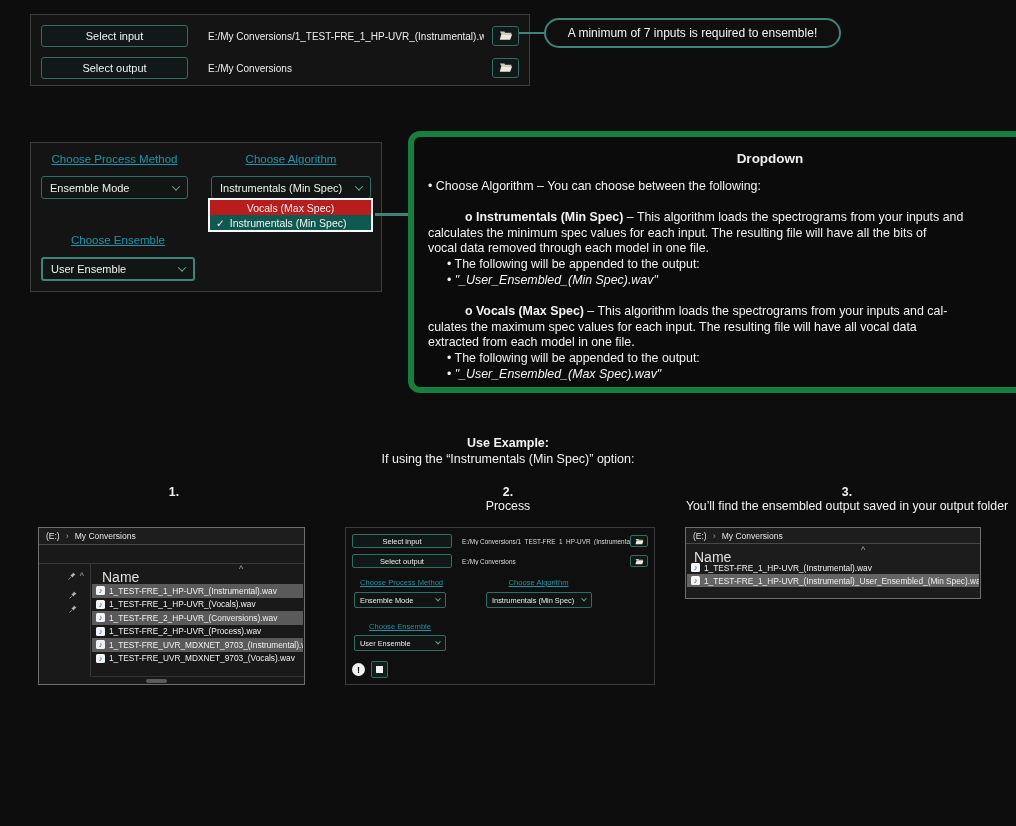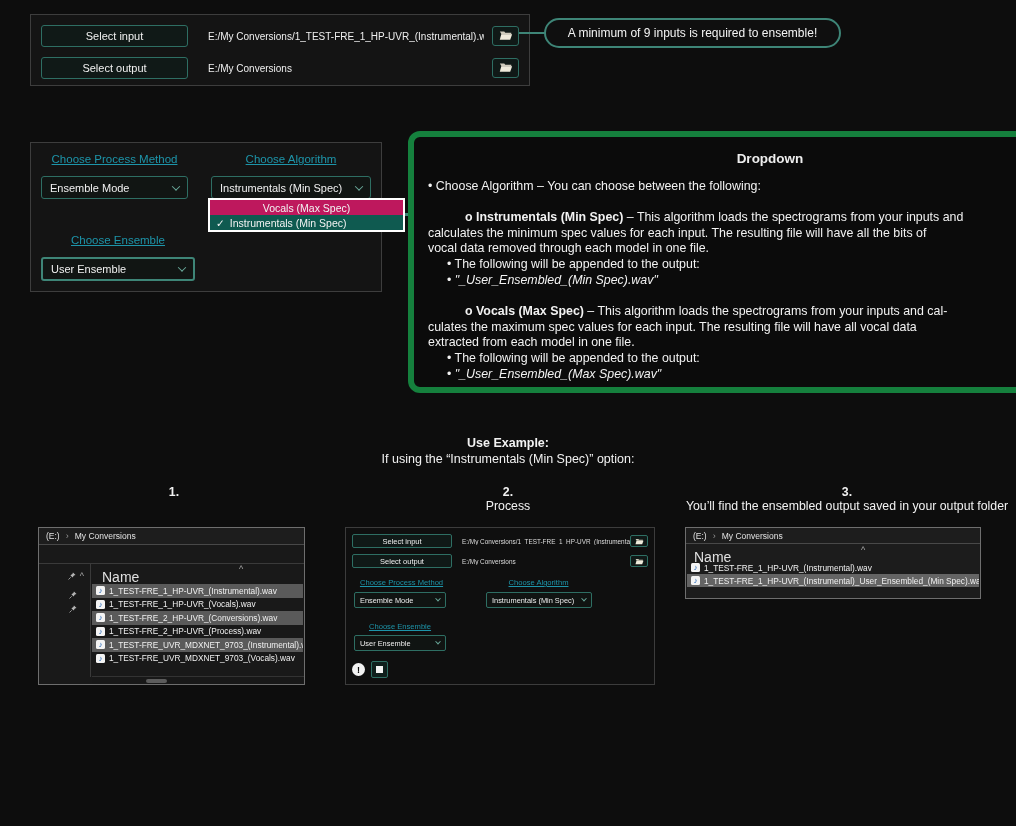--- a/index.html
+++ b/index.html
@@ -27,21 +27,21 @@
 
   
   .callout { position:absolute; left:544px; top:18px; width:297px; height:30px; border:2.5px solid #3e8577;
              border-radius:16px; background:#0f0f0f; display:flex; align-items:center; justify-content:center;
              font-size:12px; color:#f4f4f4; }
   .connector { position:absolute; background:#3e8577; }
 
   
   .cyan { color:#1d95aa;text-decoration:underline; }
   .mp-label { position:absolute; font-size:11.5px; text-align:center; }
-  .open-list { position:absolute; left:208px; top:198px; width:197px; border:2px solid #ffffff; background:#be185d; z-index:5; }
+  .open-list { position:absolute; left:208px; top:198px; width:165px; border:2px solid #ffffff; background:#b91c1c; z-index:5; }
   .opt { height:15px; display:flex; align-items:center; justify-content:center; font-size:10.5px; color:#f2f2f2; }
   .opt.sel { background:#0f5a50; justify-content:flex-start; padding-left:6px; gap:5px; }
 
   
   .info-panel { position:absolute; left:408px; top:131px; width:724px; height:262px; background:#0b0b0b;
                 border:6px solid #15803d; border-radius:12px; padding:8px 14px 0 14px; }
   .info-title { text-align:center; font-weight:bold; font-size:13.5px; margin:6px 0 13px 0; }
   .l { font-size:12.4px; line-height:15.8px; color:#f2f2f2; }
   .ind-o { padding-left:37px; }
   .ind-b { padding-left:19px; }
@@ -112,21 +112,21 @@
           <svg width="14" height="11" viewBox="0 0 16 12">
               <path d="M1 1.5h5l1.2 1.3H14v2H3z" fill="#cfcabb"></path>
               <path d="M2.6 4.5H15l-2.2 6.3H0.9z" fill="#efeadb"></path>
             </svg>
         </span>
       </div>
     </div>
   </div>
 
   <div class="connector" style="left:519px;top:32px;width:27px;height:2px;"></div>
-  <div class="callout">A minimum of 9 inputs is required to ensemble!</div>
+  <div class="callout">A minimum of 7 inputs is required to ensemble!</div>
 
   <div class="panel" style="left:30px;top:142px;width:352px;height:150px;">
     <div class="mp-label cyan" style="left:10px;top:10px;width:147px;">Choose Process Method</div>
     <div class="mp-label cyan" style="left:180px;top:10px;width:160px;">Choose Algorithm</div>
 
     <div class="dd" style="left:10px;top:33px;width:147px;height:23px;font-size:11px;">
       <span>Ensemble Mode</span>
       <span class="chev"></span>
     </div>
     <div class="dd" style="left:180px;top:33px;width:160px;height:23px;font-size:11px;">

